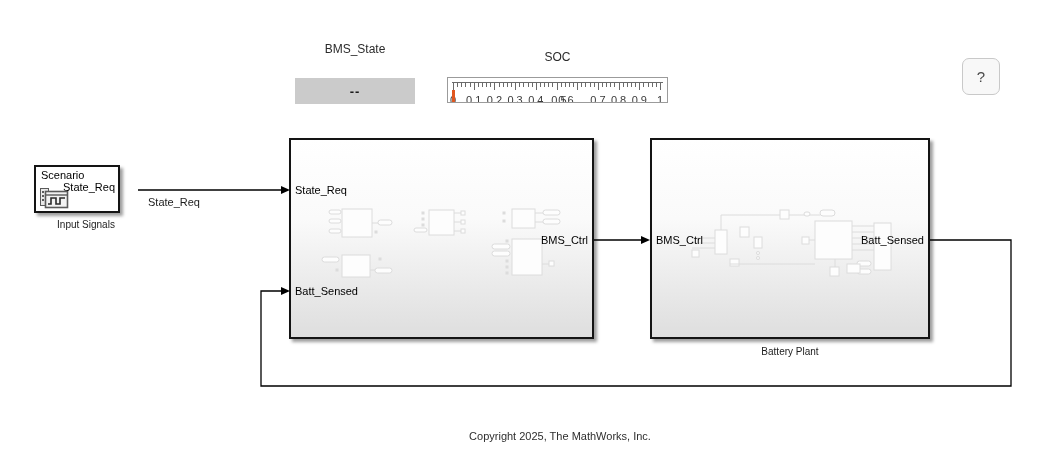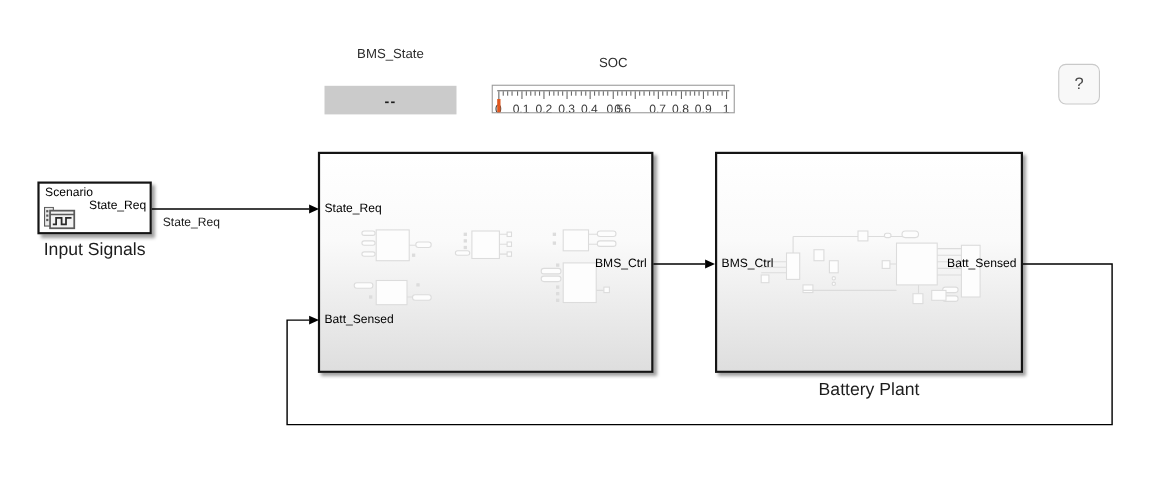--- a/index.html
+++ b/index.html
@@ -42,21 +42,21 @@
   
   .sim-block {
     border:2px solid #141414; background:#ffffff;
     box-shadow:3px 3px 3px rgba(0,0,0,0.38);
     box-sizing:border-box;
   }
   .subsystem {
     background:linear-gradient(180deg, #ffffff 0%, #fafafa 40%, #dedede 100%);
   }
   .port-label { position:absolute; font-size:11px; color:#000; white-space:nowrap; z-index:3; }
-  .block-name { font-size:16px; color:#1c1c1c; text-align:center; }
+  .block-name { font-size:10px; color:#1c1c1c; text-align:center; }
   .wire-label { font-size:11px; color:#1c1c1c; }
   .preview-svg { position:absolute; left:0; top:0; pointer-events:none; z-index:1; }
 
   
   .src-type-label { position:absolute; left:5px; top:2px; font-size:11px; color:#000; }
 
   #wires { position:absolute; left:0; top:0; z-index:4; pointer-events:none; }
   .footer-text { font-size:11px; color:#2e2e2e; white-space:nowrap; }
 </style>
 </head>
@@ -149,21 +149,21 @@
       <path d="M594,240 H641"></path>
       <path d="M930,240 H1011 V386 H261 V291 H281"></path>
     </g>
     <g fill="#000" stroke="none">
       <polygon points="281,186 290,190 281,194"></polygon>
       <polygon points="281,287 290,291 281,295"></polygon>
       <polygon points="641,236 650,240 641,244"></polygon>
     </g>
   </svg>
 
-  <div class="abs sim-block" style="left:34px; top:165px; width:104px; height:48px; z-index:2;">
+  <div class="abs sim-block" style="left:34px; top:165px; width:86px; height:48px; z-index:2;">
     <div class="src-type-label">Scenario</div>
     <div class="port-label" style="right:3px; top:14px;">State_Req</div>
     <svg class="preview-svg" style="left:4px; top:21px;" width="30" height="21" viewBox="0 0 30 21">
       <rect x="0.5" y="0.5" width="8" height="17" fill="#e9e9e9" stroke="#5a5a5a"></rect>
       <rect x="2" y="3" width="2" height="2" fill="#5a5a5a"></rect>
       <rect x="2" y="7" width="2" height="2" fill="#5a5a5a"></rect>
       <rect x="2" y="11" width="2" height="2" fill="#5a5a5a"></rect>
       <rect x="5.5" y="3.5" width="22" height="16" fill="#f2f2f2" stroke="#5a5a5a" stroke-width="1.6"></rect>
       <line x1="5.5" y1="7" x2="27.5" y2="7" stroke="#5a5a5a" stroke-width="1.4"></line>
       <polyline points="8,16 11,16 11,10 16,10 16,16 20,16 20,10 25,10" fill="none" stroke="#2a2a2a" stroke-width="1.6"></polyline>
@@ -256,14 +256,15 @@
         <line x1="183" y1="119" x2="183" y2="127"></line>
         <rect x="178" y="127" width="9" height="9"></rect>
         <rect x="195" y="124" width="13" height="9"></rect>
       </g>
     </svg>
     <div class="port-label" style="left:4px; top:94px;">BMS_Ctrl</div>
     <div class="port-label" style="right:4px; top:94px;">Batt_Sensed</div>
   </div>
   <div class="abs block-name" style="left:650px; top:346px; width:280px;">Battery Plant</div>
 
+  <div class="abs footer-text" style="left:560px; top:430px; transform:translateX(-50%);">Copyright 2025, The MathWorks, Inc.</div>
 
 </div>
 
 </body></html>

